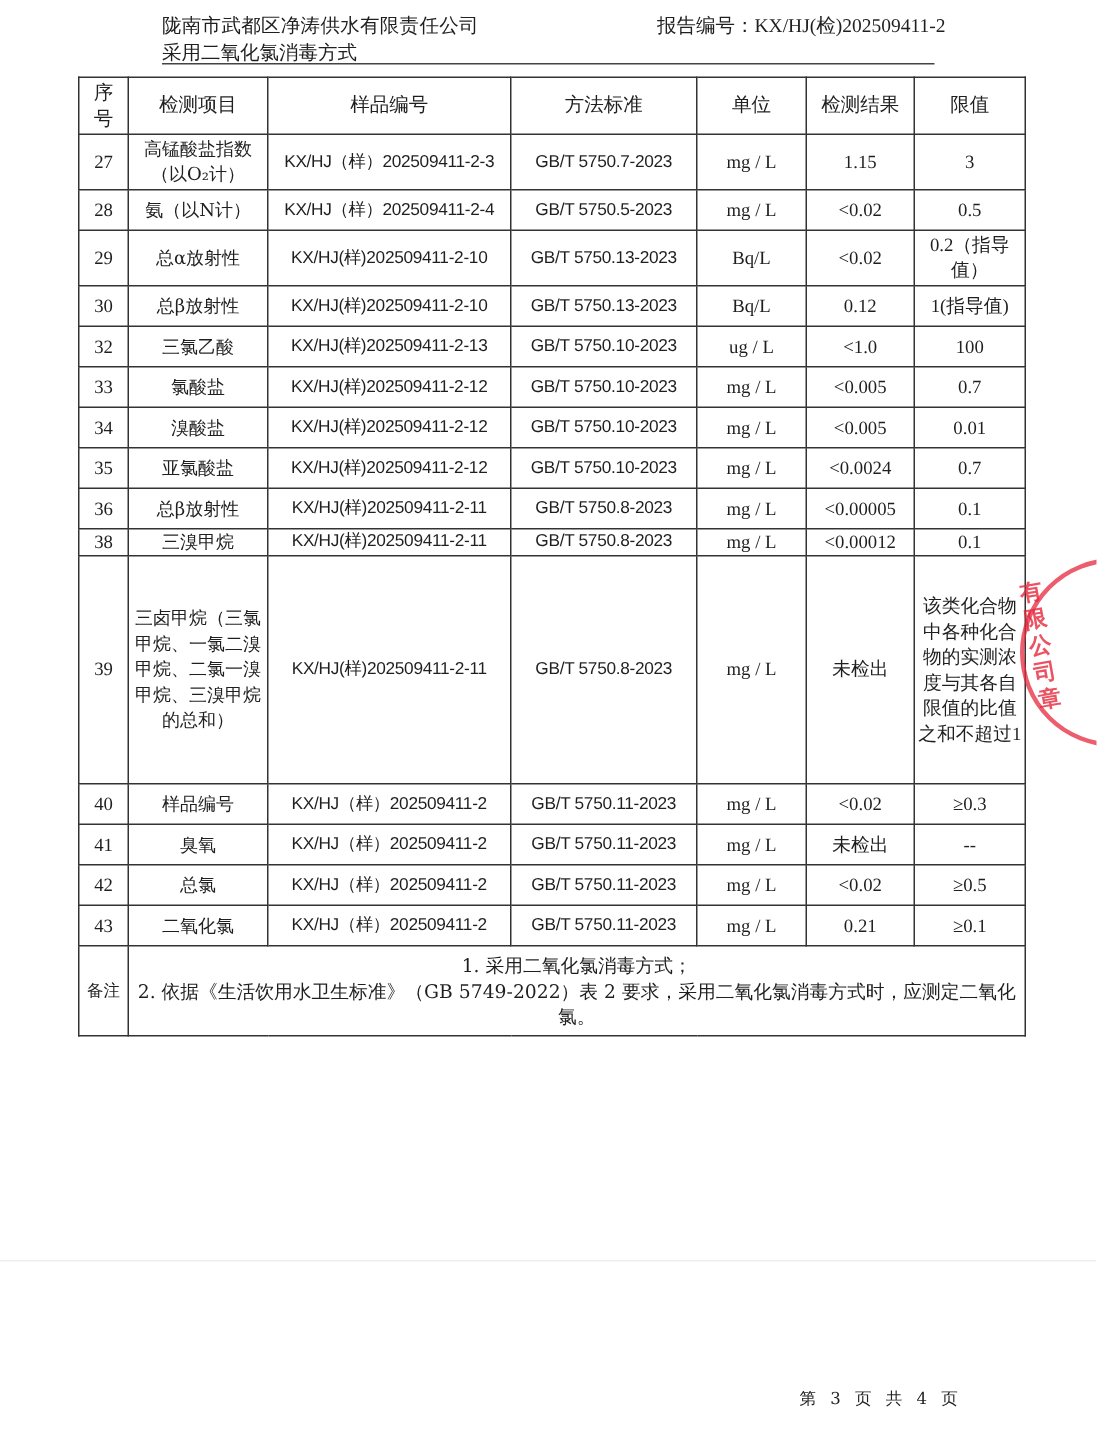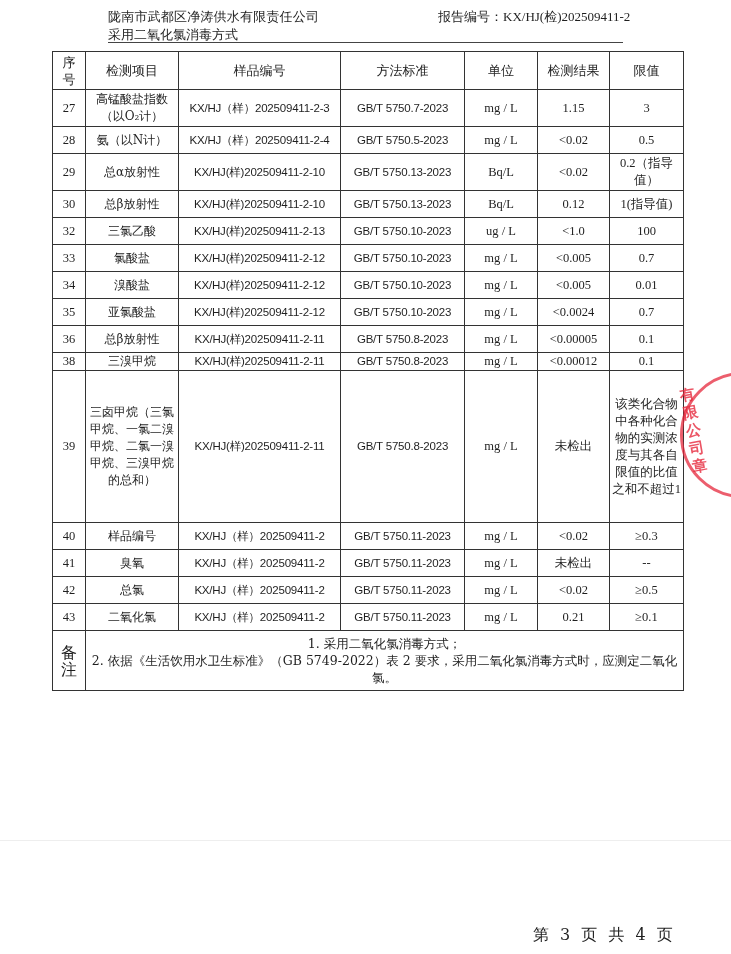--- a/index.html
+++ b/index.html
@@ -17,33 +17,33 @@
     border-collapse: collapse; table-layout: fixed;
     font-size: 12px;
   }
   table.main td, table.main th {
     border: 1px solid #333; text-align: center; vertical-align: middle;
     padding: 0 2px; font-weight: normal; line-height: 17px;
   }
   table.main th { height: 37px; font-size: 13px; }
   .mono { font-family: "Liberation Serif", serif; font-size: 12.5px; }
   .narrow { font-family: "Liberation Sans Narrow", "Liberation Sans", sans-serif; font-size: 11.5px; letter-spacing: -0.2px; }
-  td.note-label { font-size: 16px; }
+  td.note-label { font-size: 11px; }
   td.notes { text-align: right; padding: 4px 4px !important; font-size: 12.5px; line-height: 18px; margin-top: 48px; }
 
   .stamp {
     position: absolute; left: 680px; top: 372px; width: 120px; height: 120px;
     border-radius: 50%; border: 3px solid rgba(230,40,60,0.75); pointer-events: none;
   }
   .stamp-text {
     position: absolute; left: 686px; top: 385px; color: rgba(230,40,60,0.8);
     font-size: 15px; line-height: 18px; width: 18px; font-weight: bold;
     transform: rotate(-10deg);
   }
-  .footer { position: absolute; left: 533px; top: 925px; font-size: 16px; letter-spacing: 3px; }
+  .footer { position: absolute; left: 533px; top: 925px; font-size: 11px; letter-spacing: 3px; }
   .faint { position: absolute; left: 0; top: 840px; width: 731px; height: 1px; background: #eee; }
 </style>
 </head>
 <body>
 
 <div class="hdr-company">陇南市武都区净涛供水有限责任公司</div>
 <div class="hdr-title">采用二氧化氯消毒方式</div>
 <div class="hdr-report">报告编号：KX/HJ(检)202509411-2</div>
 <div class="hdr-line"></div>
 

